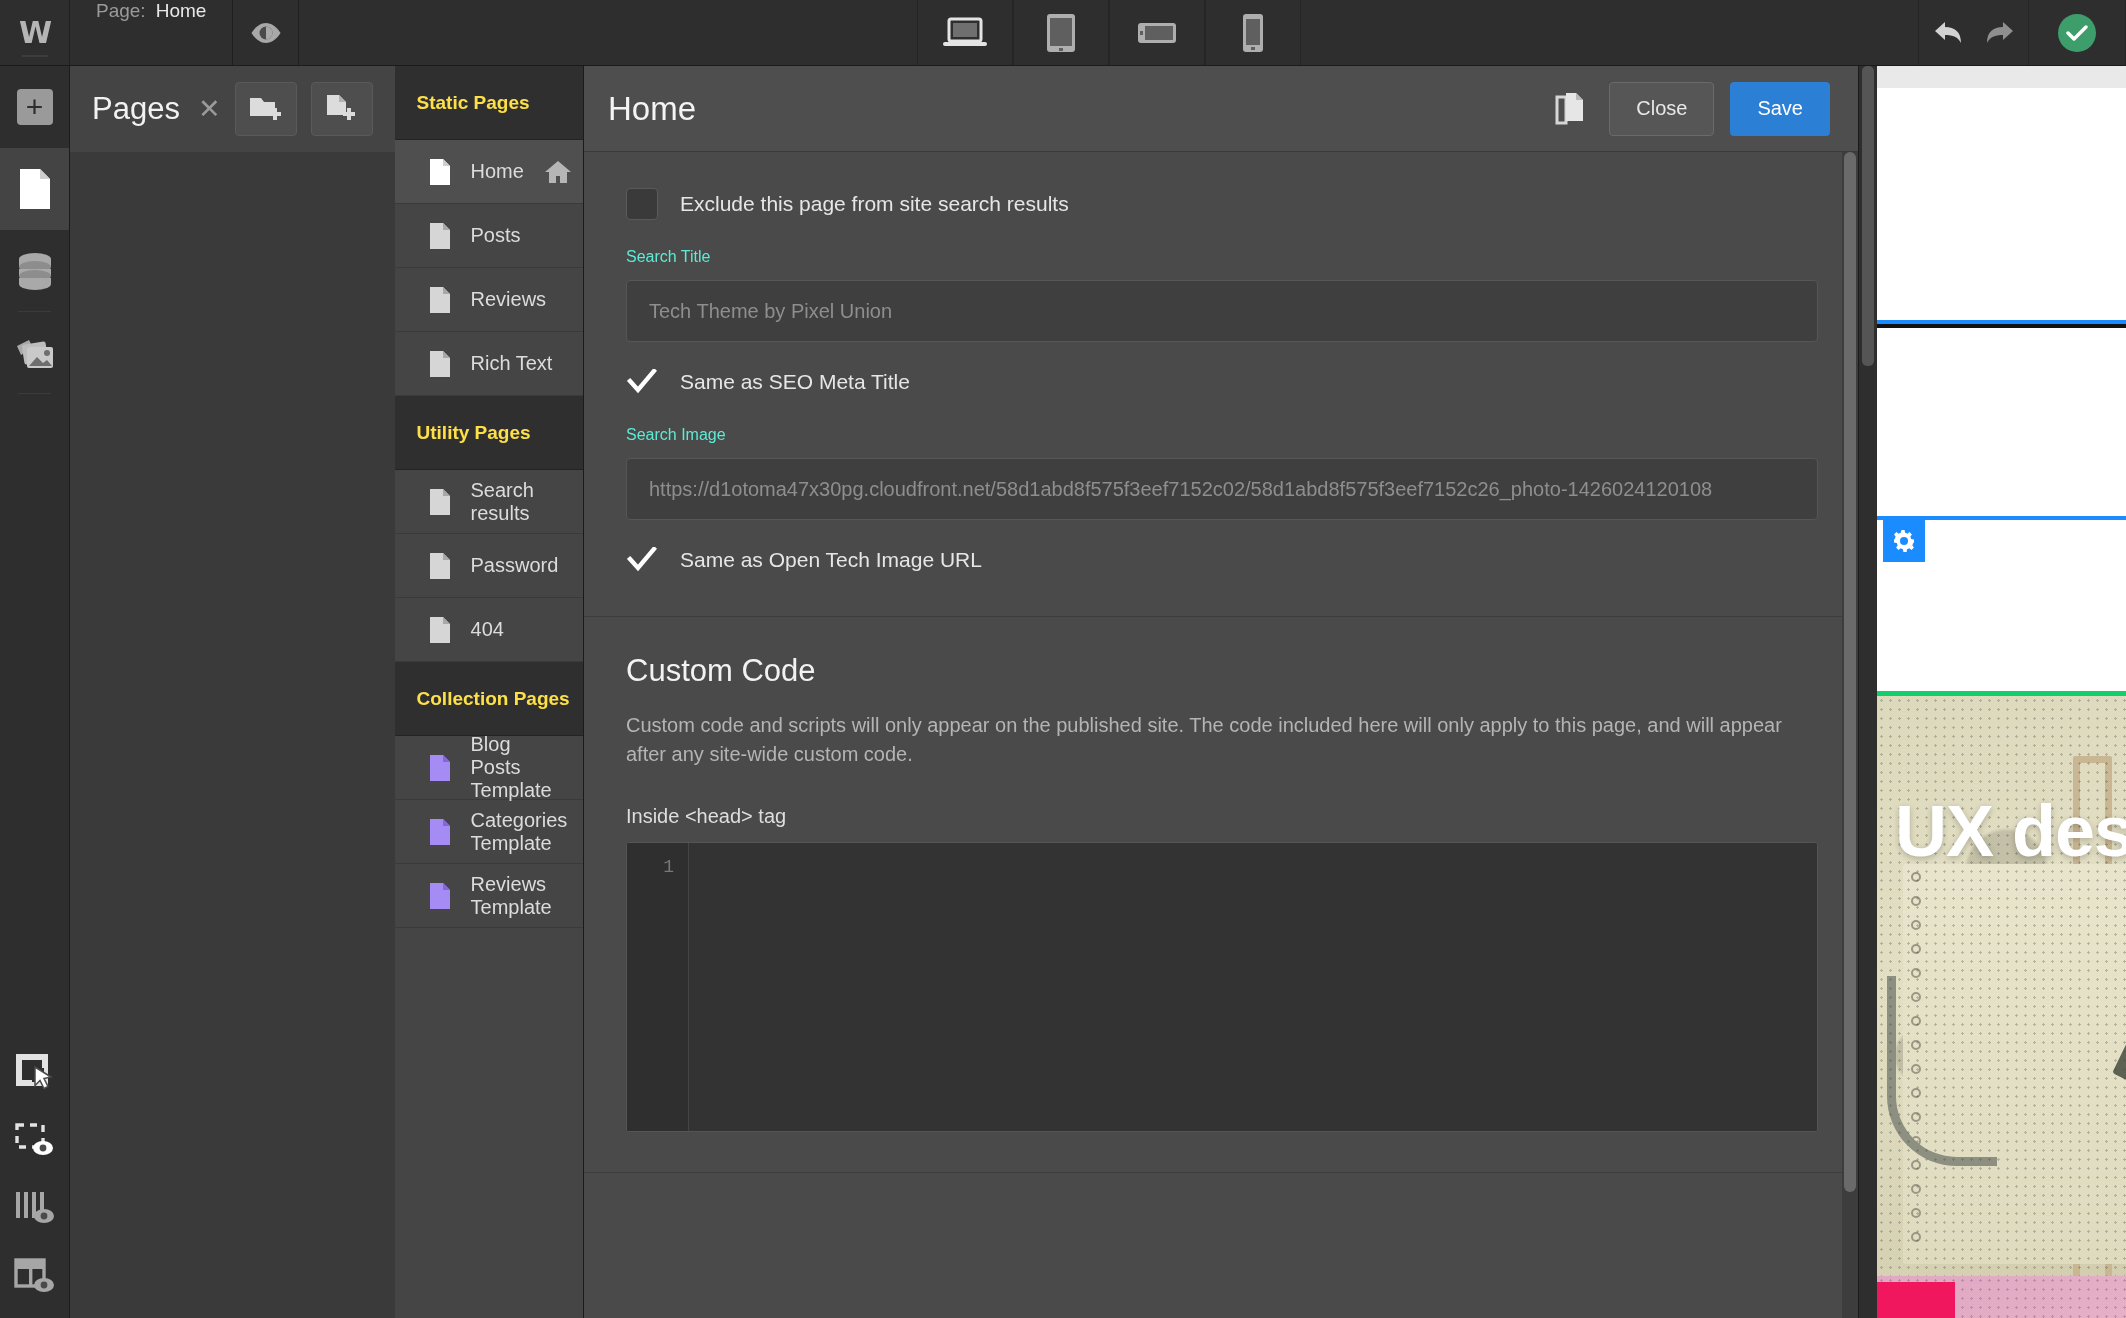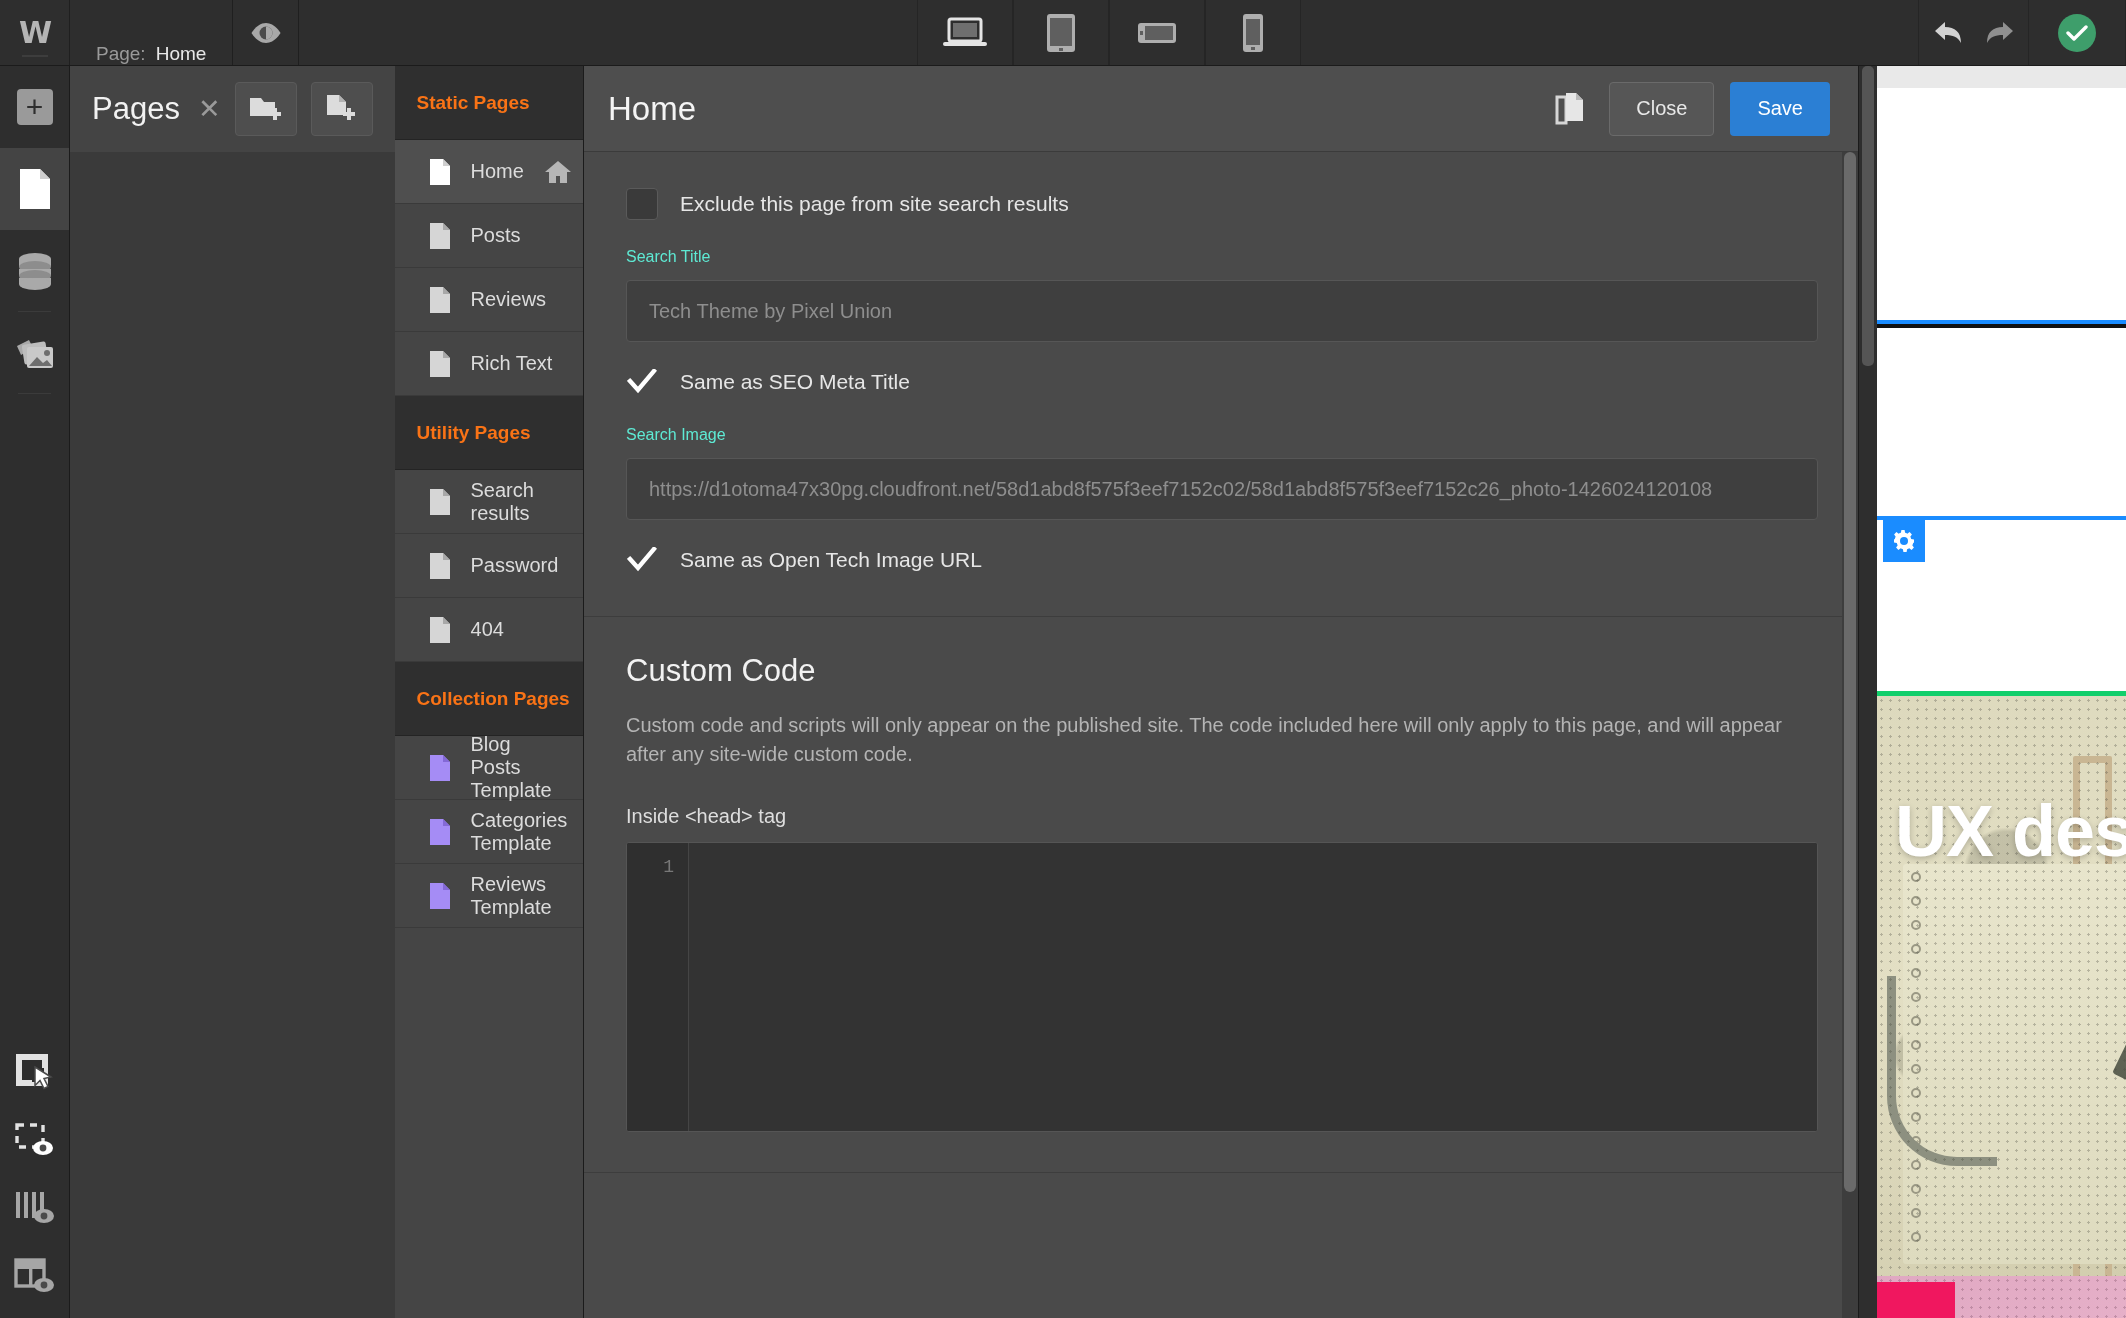--- a/index.html
+++ b/index.html
@@ -17,21 +17,21 @@
     border-bottom:1px solid #1b1b1b; flex:none; position:relative; z-index:40;
   }
   .tb-logo {
     width:70px; display:flex; align-items:center; justify-content:center;
     border-right:1px solid #1f1f1f; position:relative;
   }
   .tb-logo .wmark { font-size:30px; font-weight:bold; color:#b5b5b5; letter-spacing:-2px;
     font-family:"DejaVu Sans", sans-serif; line-height:1; }
   .tb-logo::after { content:""; position:absolute; bottom:8px; left:22px; width:26px; height:2px; background:#3d3d3d; }
   .tb-page {
-    display:flex; align-items:flex-end; gap:10px; padding:0 26px;
+    display:flex; align-items:flex-start; gap:10px; padding:0 26px;
     border-right:1px solid #1f1f1f; font-size:19px;
   }
   .tb-page .lbl { color:#9a9a9a; }
   .tb-page .val { color:#e8e8e8; }
   .tb-eye { width:66px; display:flex; align-items:center; justify-content:center; border-right:1px solid #1f1f1f; }
   .tb-spacer { flex:1; }
   .tb-devices { display:flex; align-items:stretch; }
   .tb-dev {
     width:96px; display:flex; align-items:center; justify-content:center;
     border-left:1px solid #252525; border-right:1px solid #252525;
@@ -79,21 +79,21 @@
   .pages-title { font-size:31px; color:#f2f2f2; }
   .pages-x { margin-left:18px; color:#9a9a9a; font-size:27px; line-height:1; }
   .pages-head-spacer { flex:1; }
   .head-btn {
     width:62px; height:54px; background:#4e4e4e; border:1px solid #5a5a5a; border-radius:4px;
     display:flex; align-items:center; justify-content:center; margin-left:14px;
   }
   .pages-list { flex:1; overflow:hidden; background:#454545; }
   .grp-head {
     height:74px; background:#2f2f2f; display:flex; align-items:center;
-    padding-left:22px; font-size:19px; font-weight:bold; color:#f97316;
+    padding-left:22px; font-size:19px; font-weight:bold; color:#fde047;
     border-bottom:1px solid #242424;
   }
   .page-row {
     height:64px; display:flex; align-items:center; padding-left:34px; padding-right:18px;
     border-bottom:1px solid #3a3a3a; color:#dcdcdc; font-size:20px; gap:20px;
   }
   .page-row.sel { background:#4f4f4f; }
   .page-row .nm { flex:1; }
   .doc-ico { width:22px; height:28px; flex:none; }
   .row-right { display:flex; align-items:center; gap:22px; }

